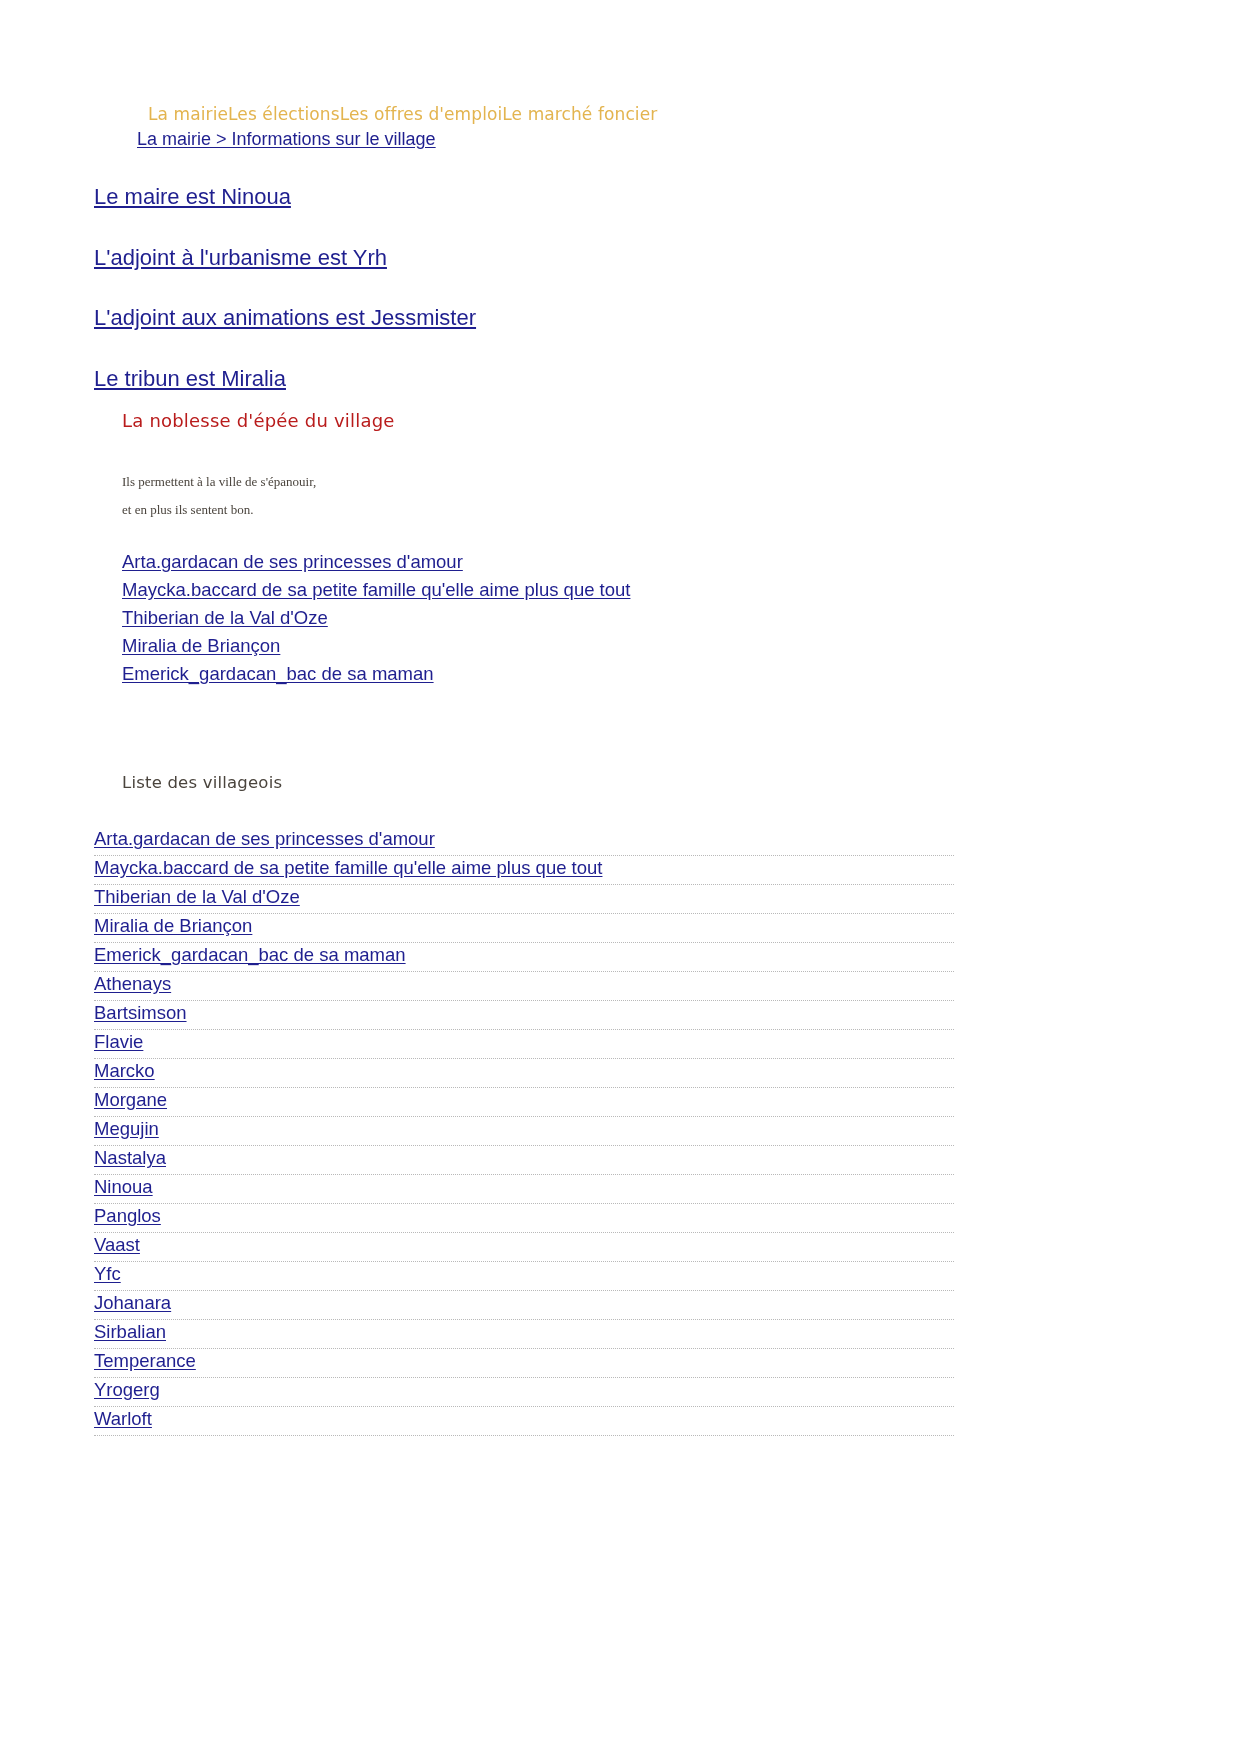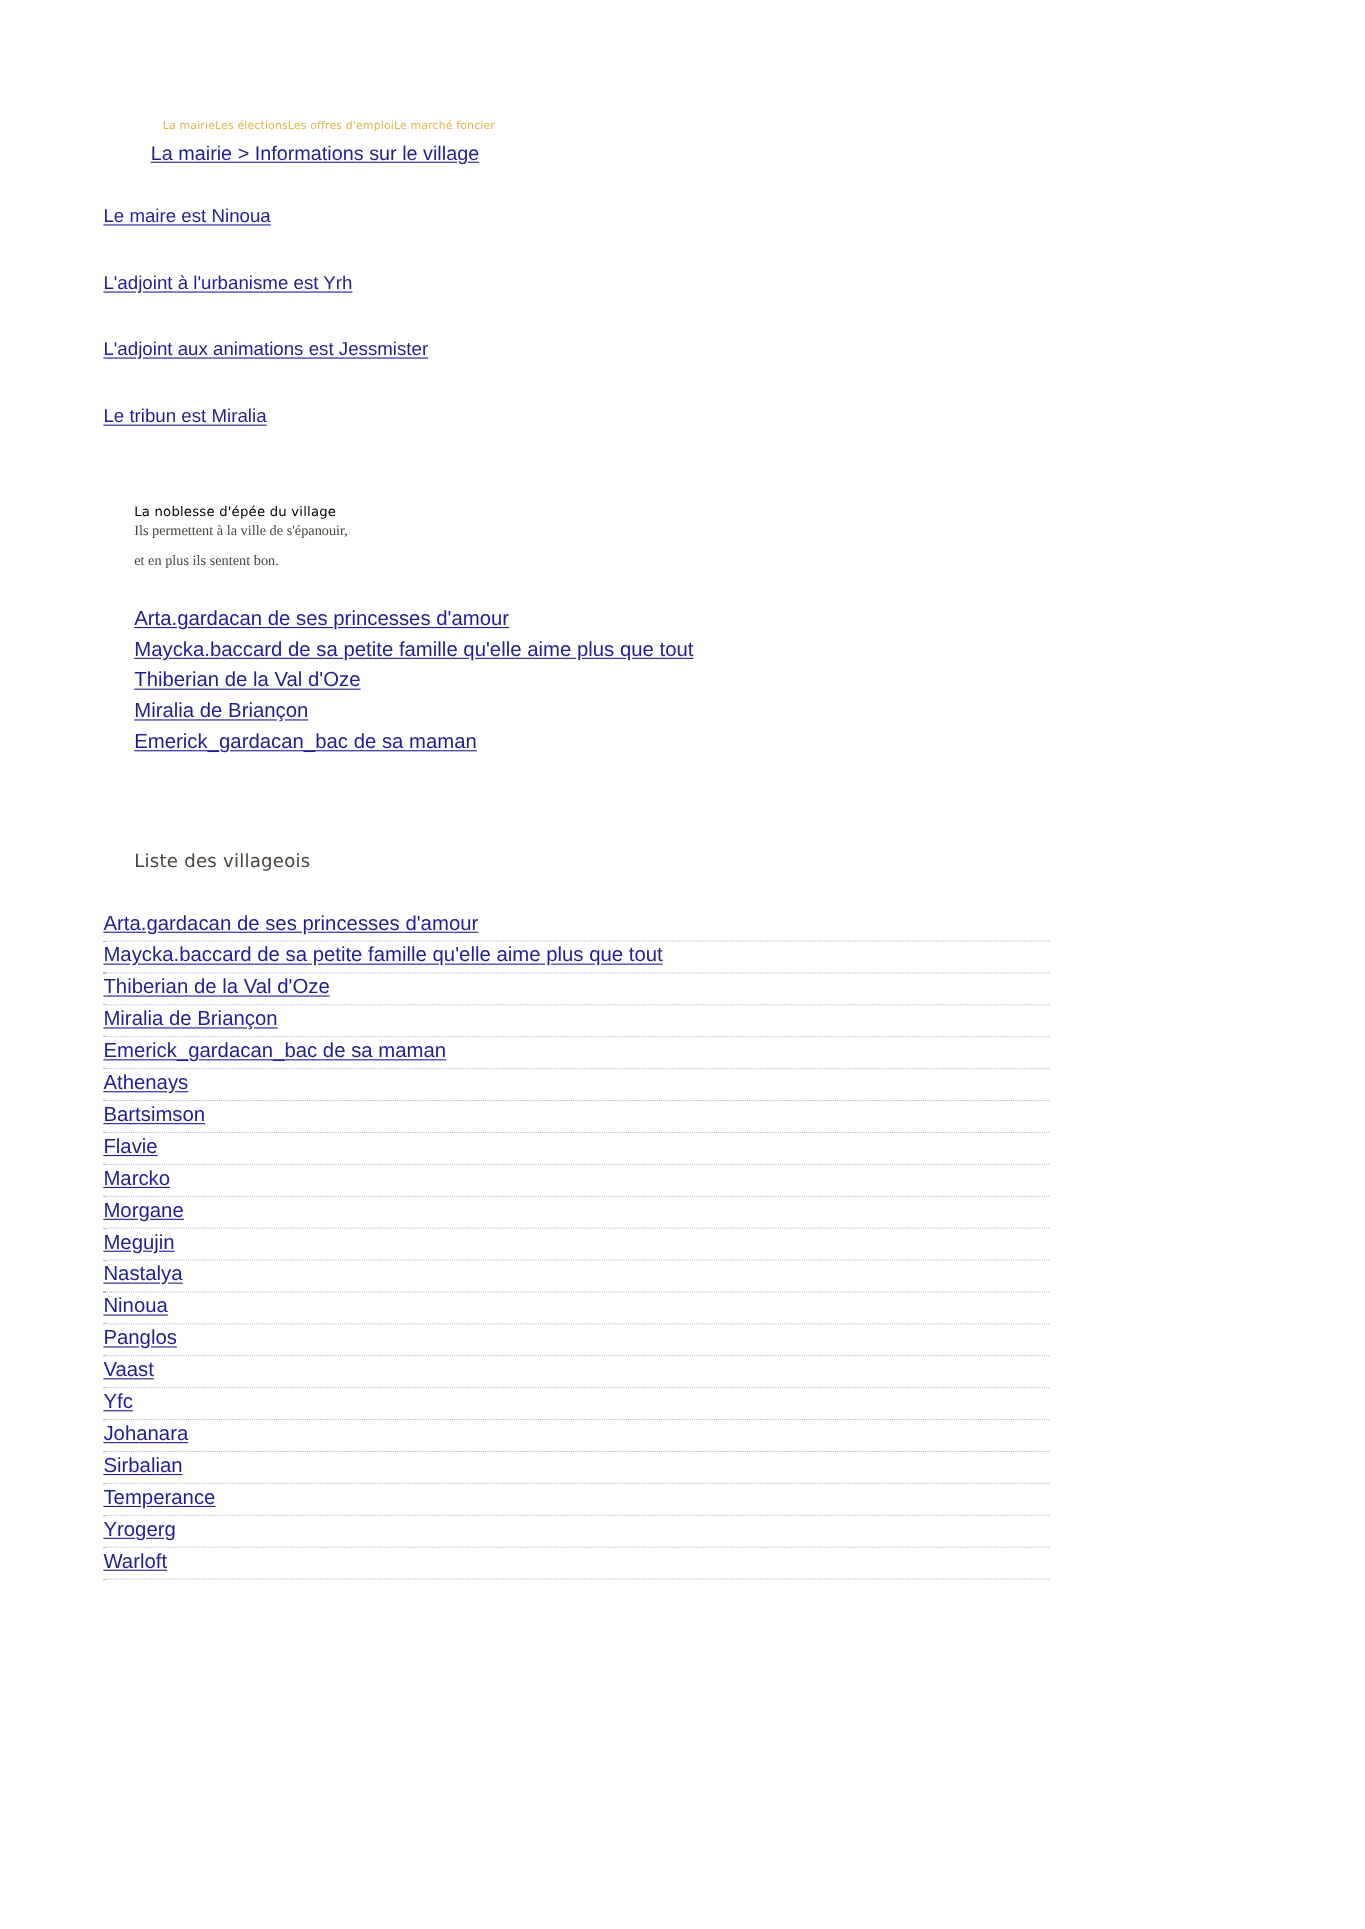--- a/index.html
+++ b/index.html
@@ -31,21 +31,21 @@
     top: 104px;
     font-size: 15.5px;
     color: #e3b44f;
     letter-spacing: 0.1px;
     white-space: nowrap;
   }
   .topnav a {
     color: #e3b44f;
     text-decoration: none;
     font-family: "DejaVu Sans", sans-serif;
-    font-size: 10px;
+    font-size: 17px;
   }
 
   
   .breadcrumb {
     position: absolute;
     left: 137px;
     top: 129px;
     font-size: 18px;
     color: #1f1f8f;
     text-decoration: underline;
@@ -54,41 +54,40 @@
   }
 
   
   .officials {
     position: absolute;
     left: 94px;
     top: 184px;
     width: 900px;
   }
   .official-line {
-    font-size: 17px;
+    font-size: 22px;
     color: #1f1f8f;
     margin: 0 0 34.5px 0;
     line-height: 26px;
     white-space: nowrap;
   }
   .official-line span {
     text-decoration: underline;
     text-underline-offset: 2px;
   }
 
   
   .noblesse-heading {
     position: absolute;
     left: 122px;
     top: 410px;
     font-family: "DejaVu Sans", sans-serif;
-    font-size: 12px;
-    color: #000000;
+    font-size: 18px;
+    color: #b91c1c;
     letter-spacing: 0.2px;
-    margin-top: 48px;
   }
   .noblesse-desc {
     position: absolute;
     left: 122px;
     top: 468px;
     font-family: Liberation Serif, serif;
     font-size: 13px;
     color: #4a443d;
     line-height: 28px;
   }

